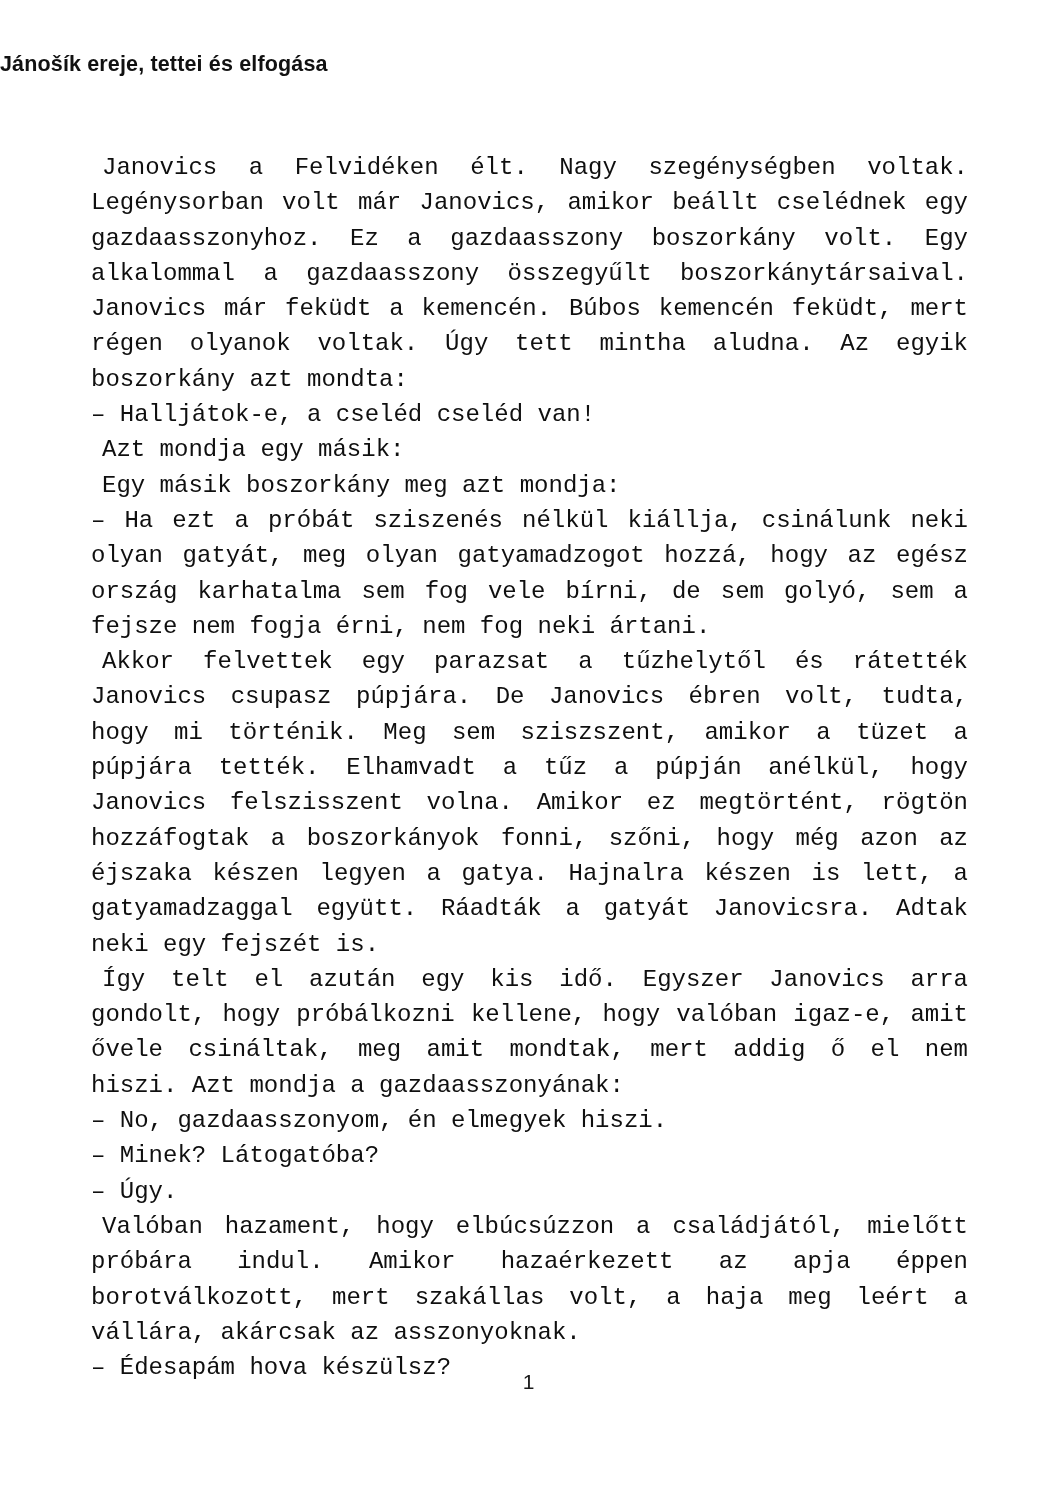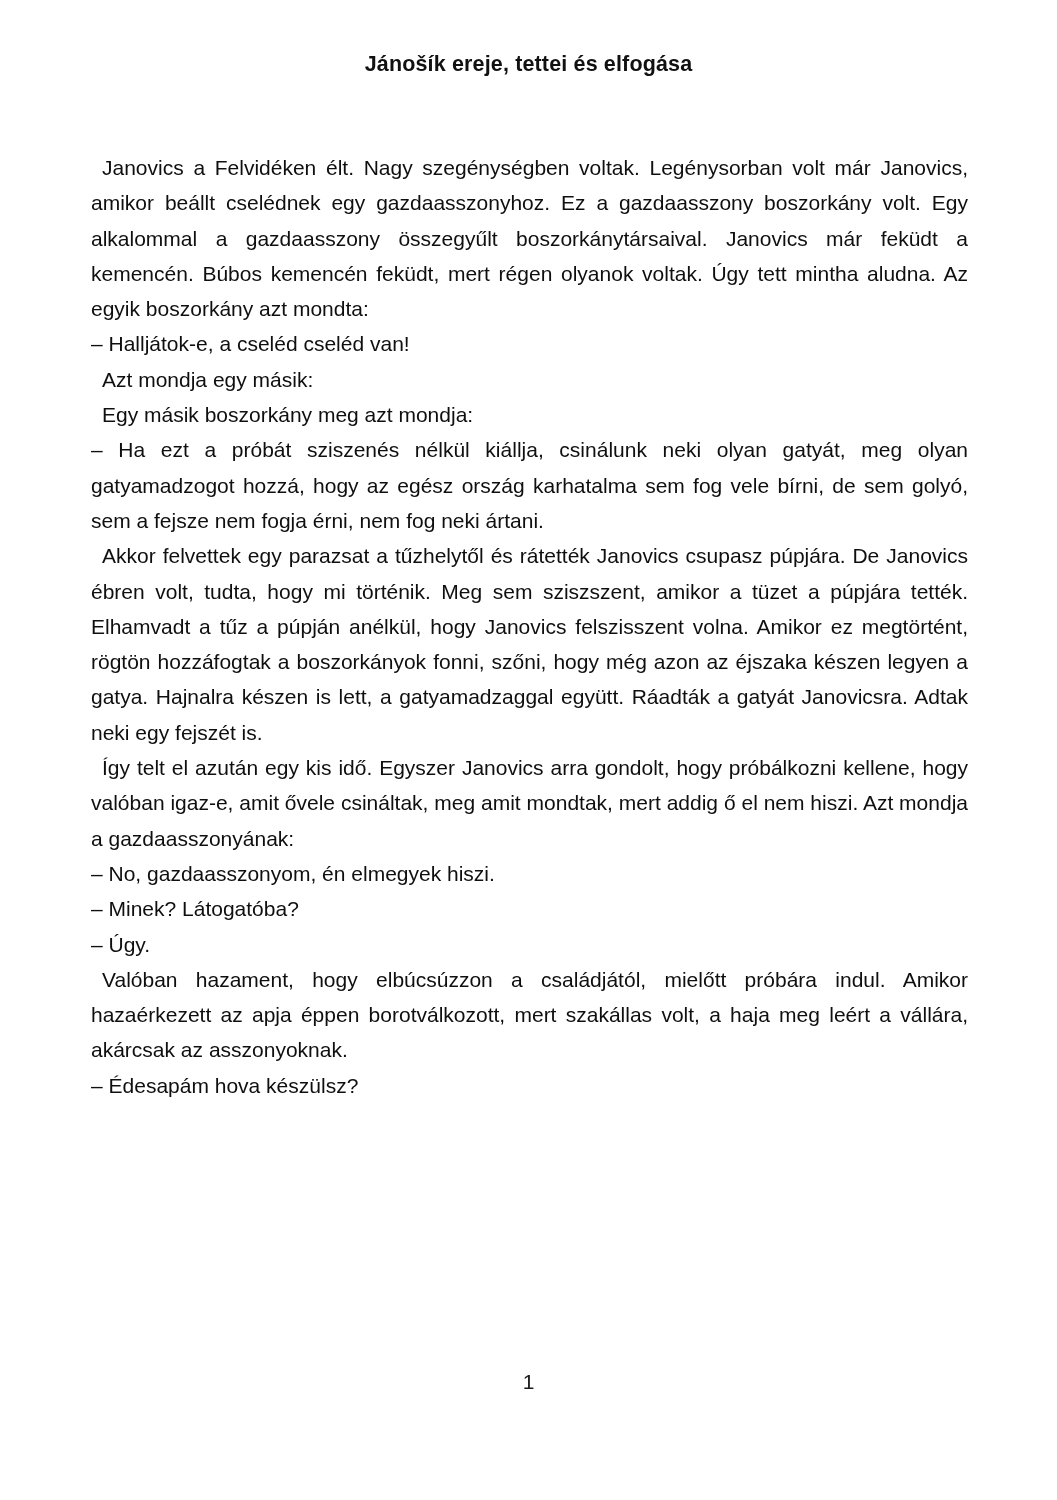--- a/index.html
+++ b/index.html
@@ -19,36 +19,37 @@
     margin: 0 auto;
     background: #ffffff;
     box-sizing: border-box;
     overflow: hidden;
   }
   .doc-title {
     position: absolute;
     top: 52px;
     left: 0;
     width: 1057px;
-    text-align: center;
+    text-align: left;
     font-size: 21.5px;
     font-weight: bold;
     letter-spacing: 0.15px;
     color: #111111;
   }
   .body-text {
     position: absolute;
     top: 150px;
     left: 91px;
     width: 877px;
-    font-size: 21px;
+    font-size: 24px;
     line-height: 35.3px;
     text-align: justify;
     text-justify: inter-word;
     color: #0f0f0f;
+    font-family: Liberation Mono, monospace;
   }
   .para {
     margin: 0;
     text-align: justify;
     text-align-last: left;
     hyphens: none;
   }
   
   .para.narrative {
     text-indent: 11px;

